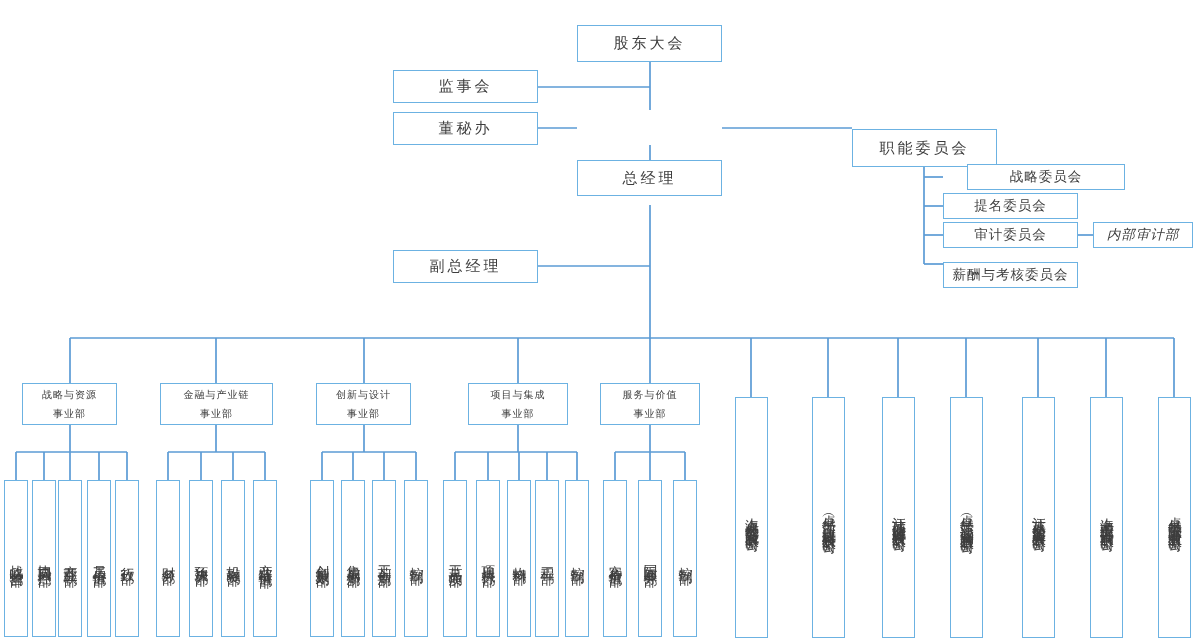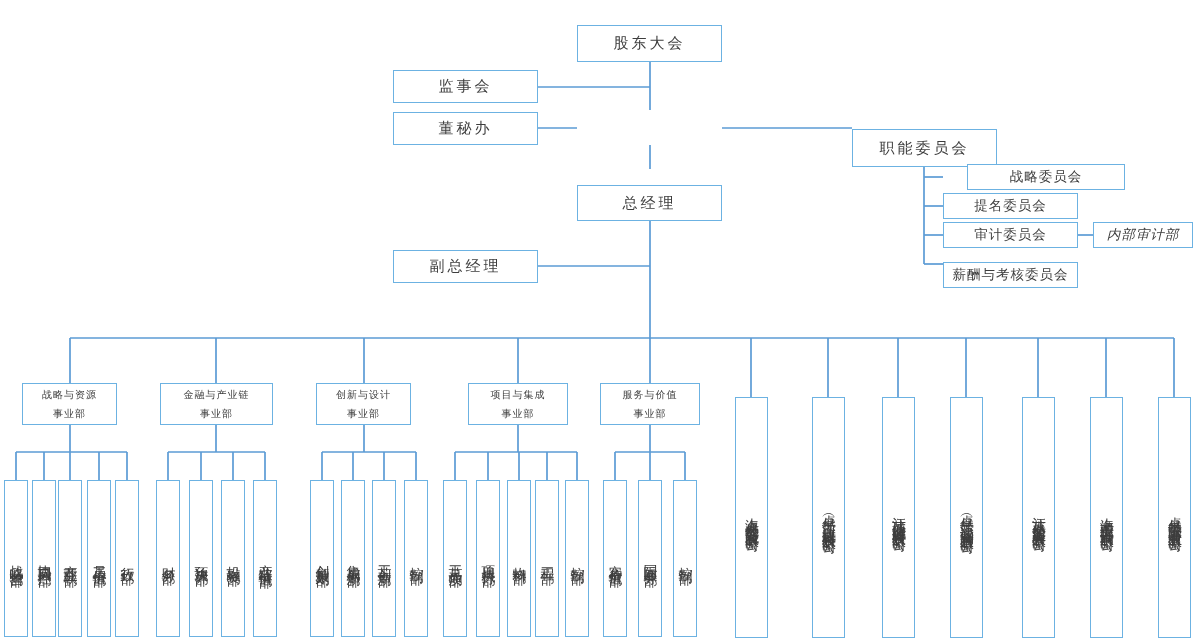--- a/index.html
+++ b/index.html
@@ -93,21 +93,21 @@
     <line x1="615" y1="452" x2="685" y2="452"></line>
     <line x1="615" y1="452" x2="615" y2="480"></line>
     <line x1="650" y1="452" x2="650" y2="480"></line>
     <line x1="685" y1="452" x2="685" y2="480"></line>
   </svg>
 
   <div class="node lvl1" style="left:577px;top:25px;width:145px;height:37px;">股东大会</div>
   <div class="node lvl1" style="left:393px;top:70px;width:145px;height:33px;">监事会</div>
   <div class="node lvl1" style="left:393px;top:112px;width:145px;height:33px;">董秘办</div>
   <div class="node lvl1" style="left:852px;top:110px;width:145px;height:38px;margin-top:19px;">职能委员会</div>
-  <div class="node lvl1" style="left:577px;top:185px;width:145px;height:36px;">总经理</div>
+  <div class="node lvl1" style="left:577px;top:160px;width:145px;height:36px;">总经理</div>
   <div class="node lvl1" style="left:393px;top:250px;width:145px;height:33px;">副总经理</div>
 
   <div class="node committee" style="left:943px;top:164px;width:158px;height:26px;margin-left:24px;">战略委员会</div>
   <div class="node committee" style="left:943px;top:193px;width:135px;height:26px;">提名委员会</div>
   <div class="node committee" style="left:943px;top:222px;width:135px;height:26px;font-family:Liberation Serif, serif;">审计委员会</div>
   <div class="node committee" style="left:943px;top:262px;width:135px;height:26px;">薪酬与考核委员会</div>
   <div class="node committee" style="left:1093px;top:222px;width:100px;height:26px;font-style:italic;">内部审计部</div>
 
   <div class="node division" style="left:22px;top:383px;width:95px;height:42px;">
     <span>战略与资源</span>

